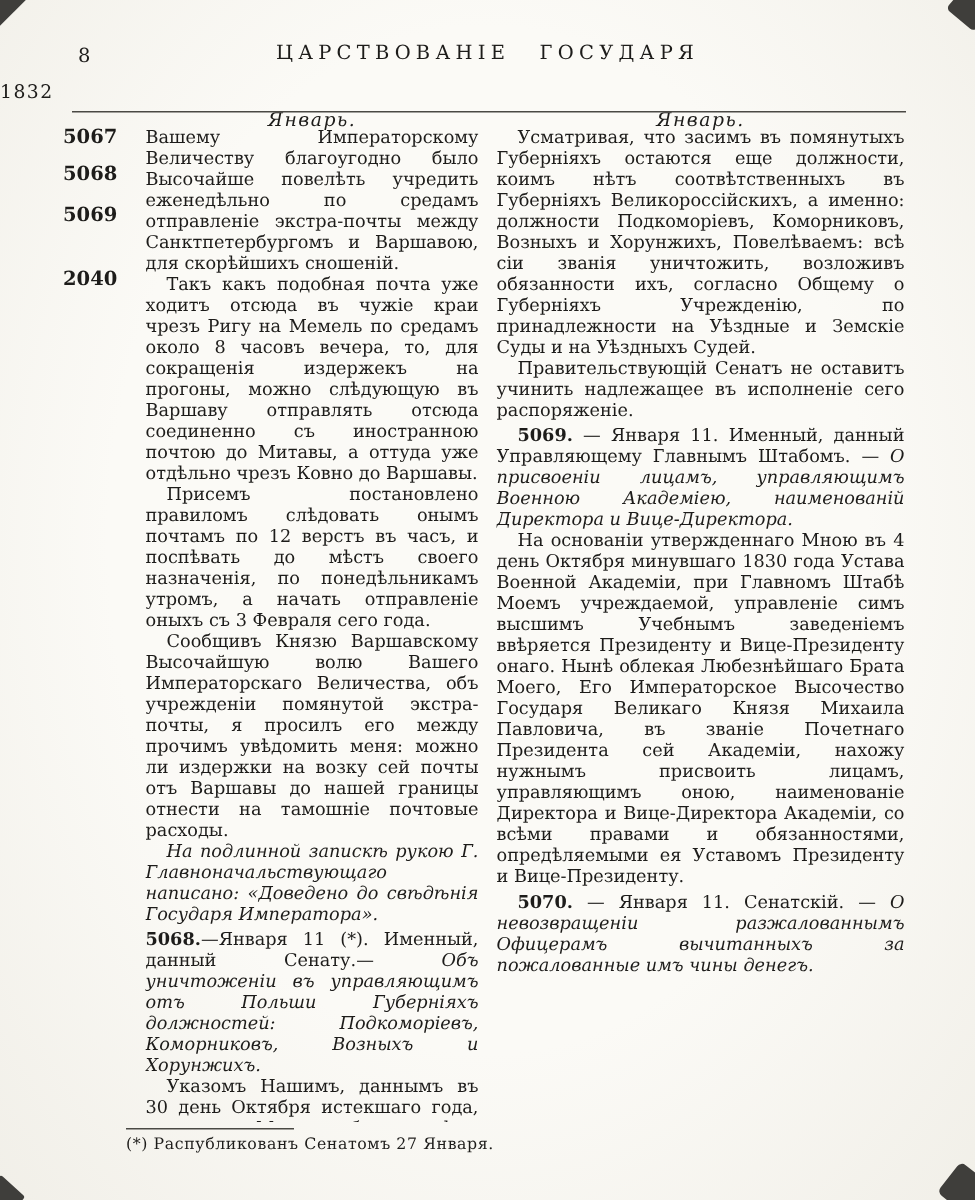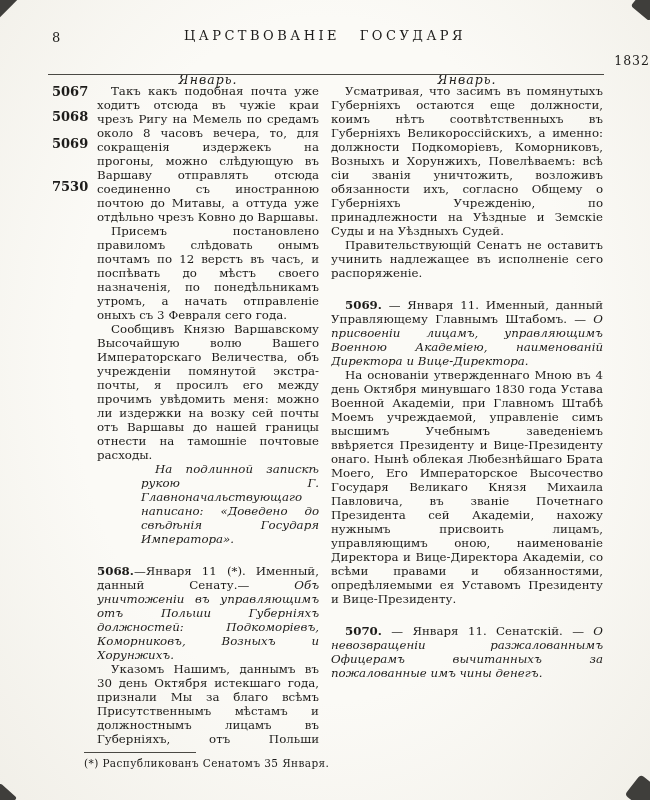--- a/index.html
+++ b/index.html
@@ -24,39 +24,39 @@
   
   .pagenum { position:absolute; left:52px; top:30px; font-size:13px; }
   .title {
     position:absolute; left:0; top:28px; width:100%;
     text-align:center; font-size:13px; font-weight:normal;
     letter-spacing:3.5px; word-spacing:12px;
   }
   .month { position:absolute; top:52px; font-style:italic; font-size:12.5px; letter-spacing:1px; text-align:center;margin-top:20px; }
   .month-left { left:97px; width:222px; }
   .month-right { left:331px; width:272px; }
-  .year { position:absolute; left:0; top:53px; width:100%; text-align:right; font-size:12.5px; letter-spacing:1px; }
+  .year { position:absolute; left:0; top:53px; width:100%; text-align:left; font-size:12.5px; letter-spacing:1px; }
   .header-rule { position:absolute; left:48px; top:74px; width:556px; border-top:1px solid #4a4944; }
 
   
-  .margin-num { position:absolute; left:52px; font-weight:bold; font-size:13px; }
+  .margin-num { position:absolute; left:42px; font-weight:bold; font-size:13px; }
 
   
   .col { position:absolute; top:84px; height:664px; overflow:hidden; }
   .col-left  { left:97px;  width:222px; }
   .col-right { left:331px; width:272px; }
   .col p {
     font-size:11.8px; line-height:14px; text-align:justify;
     text-justify:inter-word;
   }
   .col p.ind { text-indent:14px; }
-  .col p.entry { margin-top:18px; }
+  .col p.entry { margin-top:3px; }
   .entry-num { font-weight:bold; }
   .subject { font-style:italic; }
-  .note-italic { font-style:italic;margin-left:44px; }
+  .note-italic { font-style:italic; }
 
   
   .fn-rule { position:absolute; left:84px; top:752px; width:112px; border-top:1px solid #4a4944; }
   .footnote { position:absolute; left:84px; top:757px; font-size:10.5px; letter-spacing:.4px; }
 </style>
 </head>
 <body>
 
 <div class="page">
 
@@ -68,35 +68,36 @@
   <span class="pagenum">8</span>
   <div class="title">ЦАРСТВОВАНІЕ ГОСУДАРЯ</div>
   <span class="month month-left">Январь.</span>
   <span class="year">1832</span>
   <span class="month month-right">Январь.</span>
   <div class="header-rule"></div>
 
   <span class="margin-num" style="top:84px">5067</span>
   <span class="margin-num" style="top:109px">5068</span>
   <span class="margin-num" style="top:136px">5069</span>
-  <span class="margin-num" style="top:179px">7530</span>
+  <span class="margin-num" style="top:179px">2040</span>
 
   <div class="col col-left">
+    <p>Вашему Императорскому Величеству благоугодно было Высочайше повелѣть учредить еженедѣльно по средамъ отправленіе экстра-почты между Санктпетербургомъ и Варшавою, для скорѣйшихъ сношеній.</p>
     <p class="ind">Такъ какъ подобная почта уже ходитъ отсюда въ чужіе краи чрезъ Ригу на Мемель по средамъ около 8 часовъ вечера, то, для сокращенія издержекъ на прогоны, можно слѣдующую въ Варшаву отправлять отсюда соединенно съ иностранною почтою до Митавы, а оттуда уже отдѣльно чрезъ Ковно до Варшавы.</p>
     <p class="ind">Присемъ постановлено правиломъ слѣдовать онымъ почтамъ по 12 верстъ въ часъ, и поспѣвать до мѣстъ своего назначенія, по понедѣльникамъ утромъ, а начать отправленіе оныхъ съ 3 Февраля сего года.</p>
     <p class="ind">Сообщивъ Князю Варшавскому Высочайшую волю Вашего Императорскаго Величества, объ учрежденіи помянутой экстра-почты, я просилъ его между прочимъ увѣдомить меня: можно ли издержки на возку сей почты отъ Варшавы до нашей границы отнести на тамошніе почтовые расходы.</p>
     <p class="ind note-italic">На подлинной запискѣ рукою Г. Главноначальствующаго написано: «Доведено до свѣдѣнія Государя Императора».</p>
     <p class="entry"><span class="entry-num">5068.</span><span>—Января 11 (*). Именный, данный Сенату.—</span> <span class="subject">Объ уничтоженіи въ управляющимъ отъ Польши Губерніяхъ должностей: Подкоморіевъ, Коморниковъ, Возныхъ и Хорунжихъ.</span></p>
     <p class="ind">Указомъ Нашимъ, даннымъ въ 30 день Октября истекшаго года, признали Мы за благо всѣмъ Присутственнымъ мѣстамъ и должностнымъ лицамъ въ Губерніяхъ, отъ Польши возвращенныхъ, имѣвшимъ образованіе, въ согласность распоряженіямъ, учиненнымъ при блаженныя памяти Императрицѣ Екатеринѣ II, присвоить тѣ именованія, какія по Учрежденію о Губерніяхъ соотвѣтственнымъ мѣстамъ и должно-</p>
   </div>
 
   <div class="col col-right">
     <p class="ind">Усматривая, что засимъ въ помянутыхъ Губерніяхъ остаются еще должности, коимъ нѣтъ соотвѣтственныхъ въ Губерніяхъ Великороссійскихъ, а именно: должности Подкоморіевъ, Коморниковъ, Возныхъ и Хорунжихъ, Повелѣваемъ: всѣ сіи званія уничтожить, возложивъ обязанности ихъ, согласно Общему о Губерніяхъ Учрежденію, по принадлежности на Уѣздные и Земскіе Суды и на Уѣздныхъ Судей.</p>
     <p class="ind">Правительствующій Сенатъ не оставитъ учинить надлежащее въ исполненіе сего распоряженіе.</p>
     <p class="entry ind"><span class="entry-num">5069.</span><span> — Января 11. Именный, данный Управляющему Главнымъ Штабомъ. — </span><span class="subject">О присвоеніи лицамъ, управляющимъ Военною Академіею, наименованій Директора и Вице-Директора.</span></p>
     <p class="ind">На основаніи утвержденнаго Мною въ 4 день Октября минувшаго 1830 года Устава Военной Академіи, при Главномъ Штабѣ Моемъ учреждаемой, управленіе симъ высшимъ Учебнымъ заведеніемъ ввѣряется Президенту и Вице-Президенту онаго. Нынѣ облекая Любезнѣйшаго Брата Моего, Его Императорское Высочество Государя Великаго Князя Михаила Павловича, въ званіе Почетнаго Президента сей Академіи, нахожу нужнымъ присвоить лицамъ, управляющимъ оною, наименованіе Директора и Вице-Директора Академіи, со всѣми правами и обязанностями, опредѣляемыми ея Уставомъ Президенту и Вице-Президенту.</p>
     <p class="entry ind"><span class="entry-num">5070.</span><span> — Января 11. Сенатскій. — </span><span class="subject">О невозвращеніи разжалованнымъ Офицерамъ вычитанныхъ за пожалованные имъ чины денегъ.</span></p>
   </div>
 
   <div class="fn-rule"></div>
-  <div class="footnote">(*) Распубликованъ Сенатомъ 35 Января.</div>
+  <div class="footnote">(*) Распубликованъ Сенатомъ 27 Января.</div>
 
 </div>
 
 </body></html>

